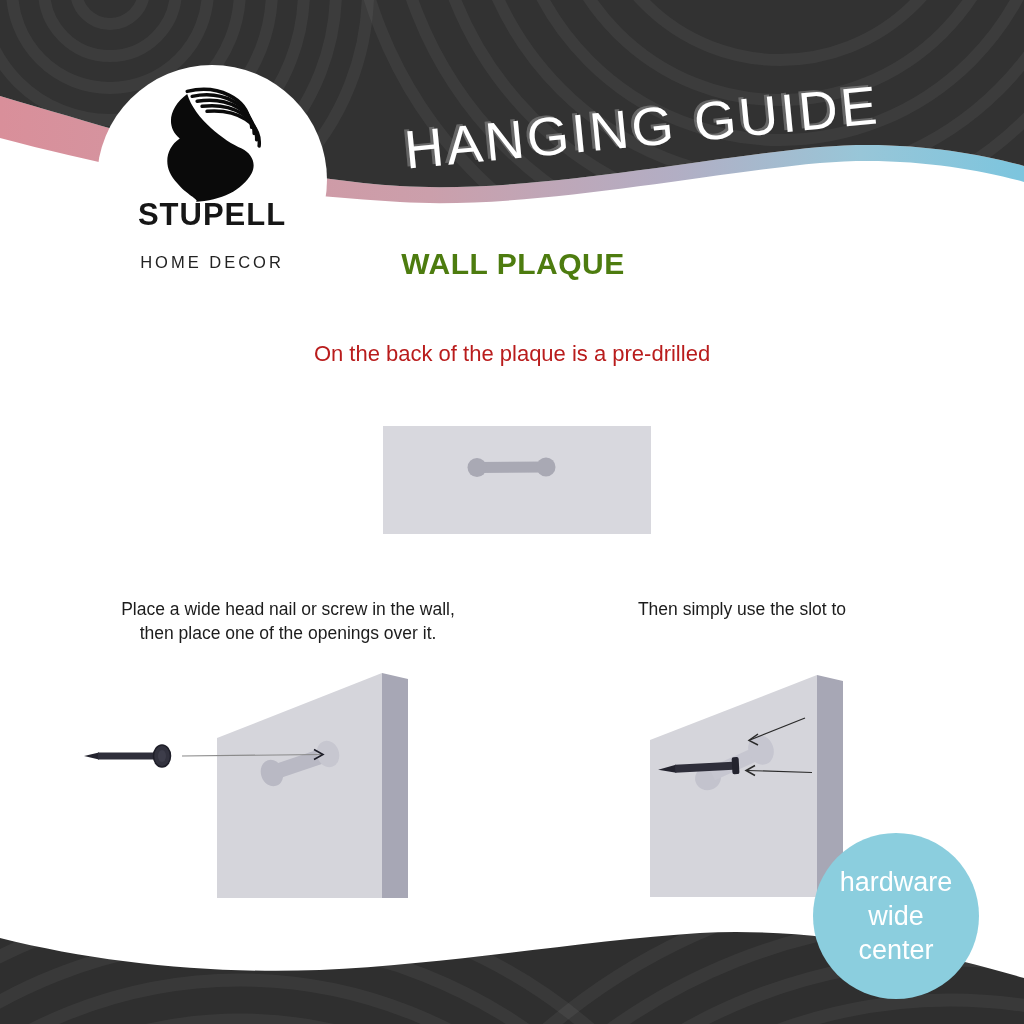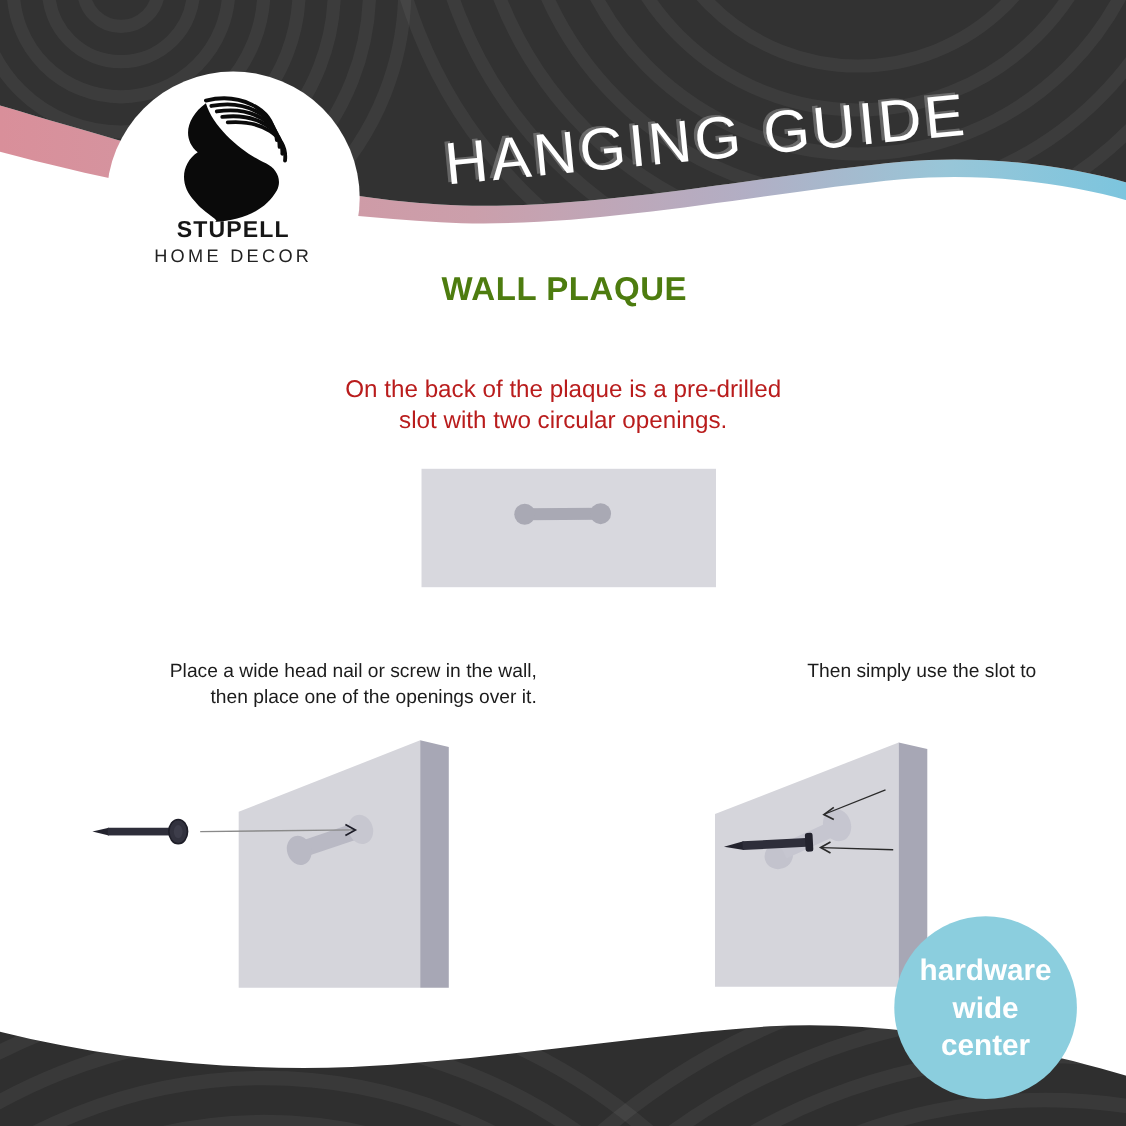--- a/index.html
+++ b/index.html
@@ -20,52 +20,52 @@
     text-shadow:-3px -2px 0 rgba(165,165,165,0.45);
   }
 
   
   .logo-circle{
     left:97px;top:65px;width:230px;height:230px;border-radius:50%;
     background:#ffffff;z-index:3;
     display:flex;flex-direction:column;align-items:center;
   }
   .logo-swirl{margin-top:14px;}
-  .brand-name{font-size:21px;font-weight:600;letter-spacing:1px;color:#161616;margin-top:-6px;}
-  .brand-tagline{font-size:16.5px;font-weight:400;letter-spacing:3px;color:#222;margin-top:3px;}
+  .brand-name{font-size:31px;font-weight:600;letter-spacing:1px;color:#161616;margin-top:-6px;}
+  .brand-tagline{font-size:16.5px;font-weight:400;letter-spacing:3px;color:#222;margin-top:20px;}
 
   
   .wall-plaque-title{
     left:313px;top:247px;width:400px;z-index:2;text-align:center;
     font-size:30px;font-weight:600;letter-spacing:0.5px;color:#4d7c0f;white-space:nowrap;
   }
   .intro-text{
     left:262px;top:340px;width:500px;z-index:2;text-align:center;
     font-size:22px;line-height:28px;color:#b91c1c;font-weight:500;
   }
   .step-text{
-    top:598px;width:400px;z-index:2;text-align:right;
+    top:598px;width:400px;z-index:2;text-align:center;
     font-size:17.5px;line-height:23.5px;color:#1c1c1c;font-weight:500;
   }
   .step-left{left:88px;}
   .step-right{left:542px;}
 
   
   .plaque-back{left:383px;top:426px;z-index:2;}
   .illus-left{left:60px;top:650px;z-index:2;}
   .illus-right{left:600px;top:650px;z-index:2;}
 
   
   .footer-svg{left:0;top:880px;z-index:4;}
 
   
   .badge{
     left:813px;top:833px;width:166px;height:166px;border-radius:50%;z-index:5;
     display:flex;flex-direction:column;align-items:center;justify-content:center;
-    color:#ffffff;font-size:27px;line-height:34px;font-weight:700;text-align:center;
+    color:#ffffff;font-size:27px;line-height:34px;font-weight:400;text-align:center;
   }
 </style>
 </head>
 <body>
 
 <div class="canvas">
 
   <svg class="abs header-svg" width="1024" height="340" viewBox="0 0 1024 340">
     <defs>
       <linearGradient id="bandGrad" x1="0" y1="0" x2="1" y2="0">
@@ -115,21 +115,20 @@
       </g>
     </svg>
     <div class="brand-name">STUPELL</div>
     <div class="brand-tagline">HOME DECOR</div>
   </div>
 
   <div class="abs wall-plaque-title">WALL PLAQUE</div>
 
   <div class="abs intro-text">
     <div>On the back of the plaque is a pre-drilled</div>
-    <div>slot with two circular openings.</div>
   </div>
 
   <svg class="abs plaque-back" width="268" height="108" viewBox="0 0 268 108">
     <rect x="0" y="0" width="268" height="108" fill="#d8d8de"></rect>
     <g fill="#a9a9b4">
       <line x1="94" y1="41.5" x2="163" y2="41" stroke="#a9a9b4" stroke-width="11"></line>
       <circle cx="94" cy="41.5" r="9.5"></circle>
       <circle cx="163" cy="41" r="9.5"></circle>
     </g>
   </svg>

